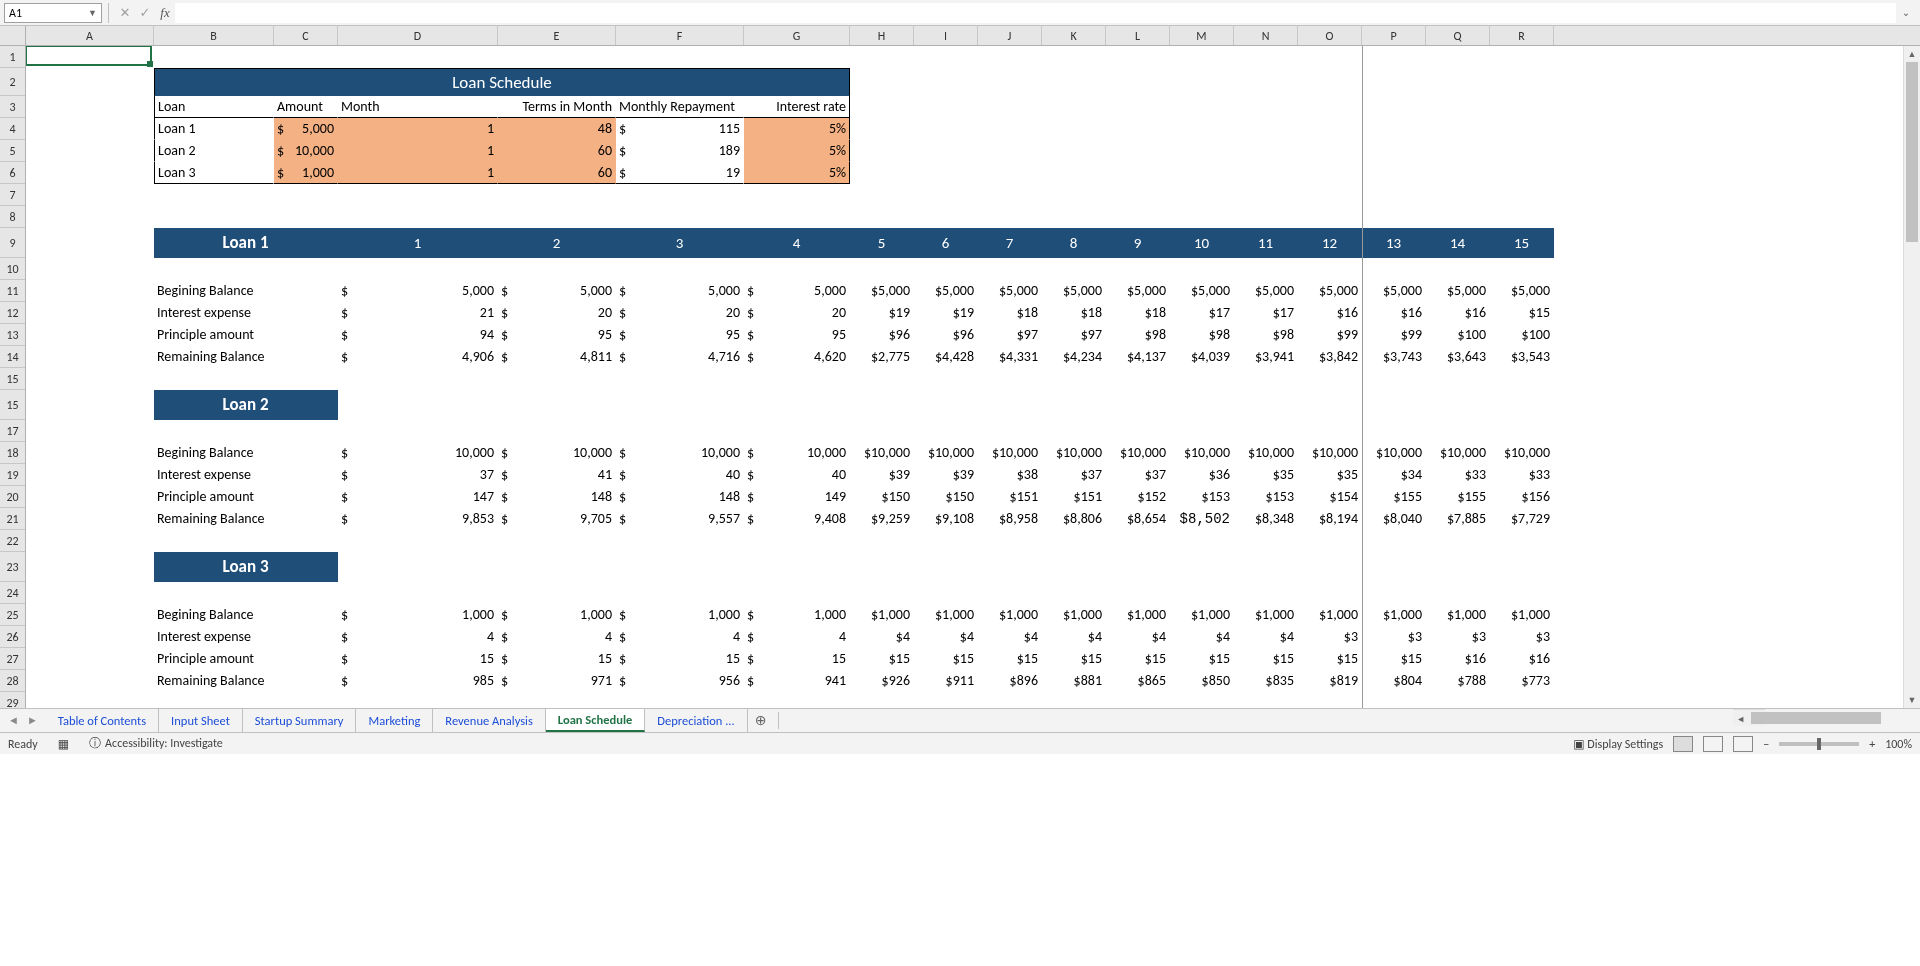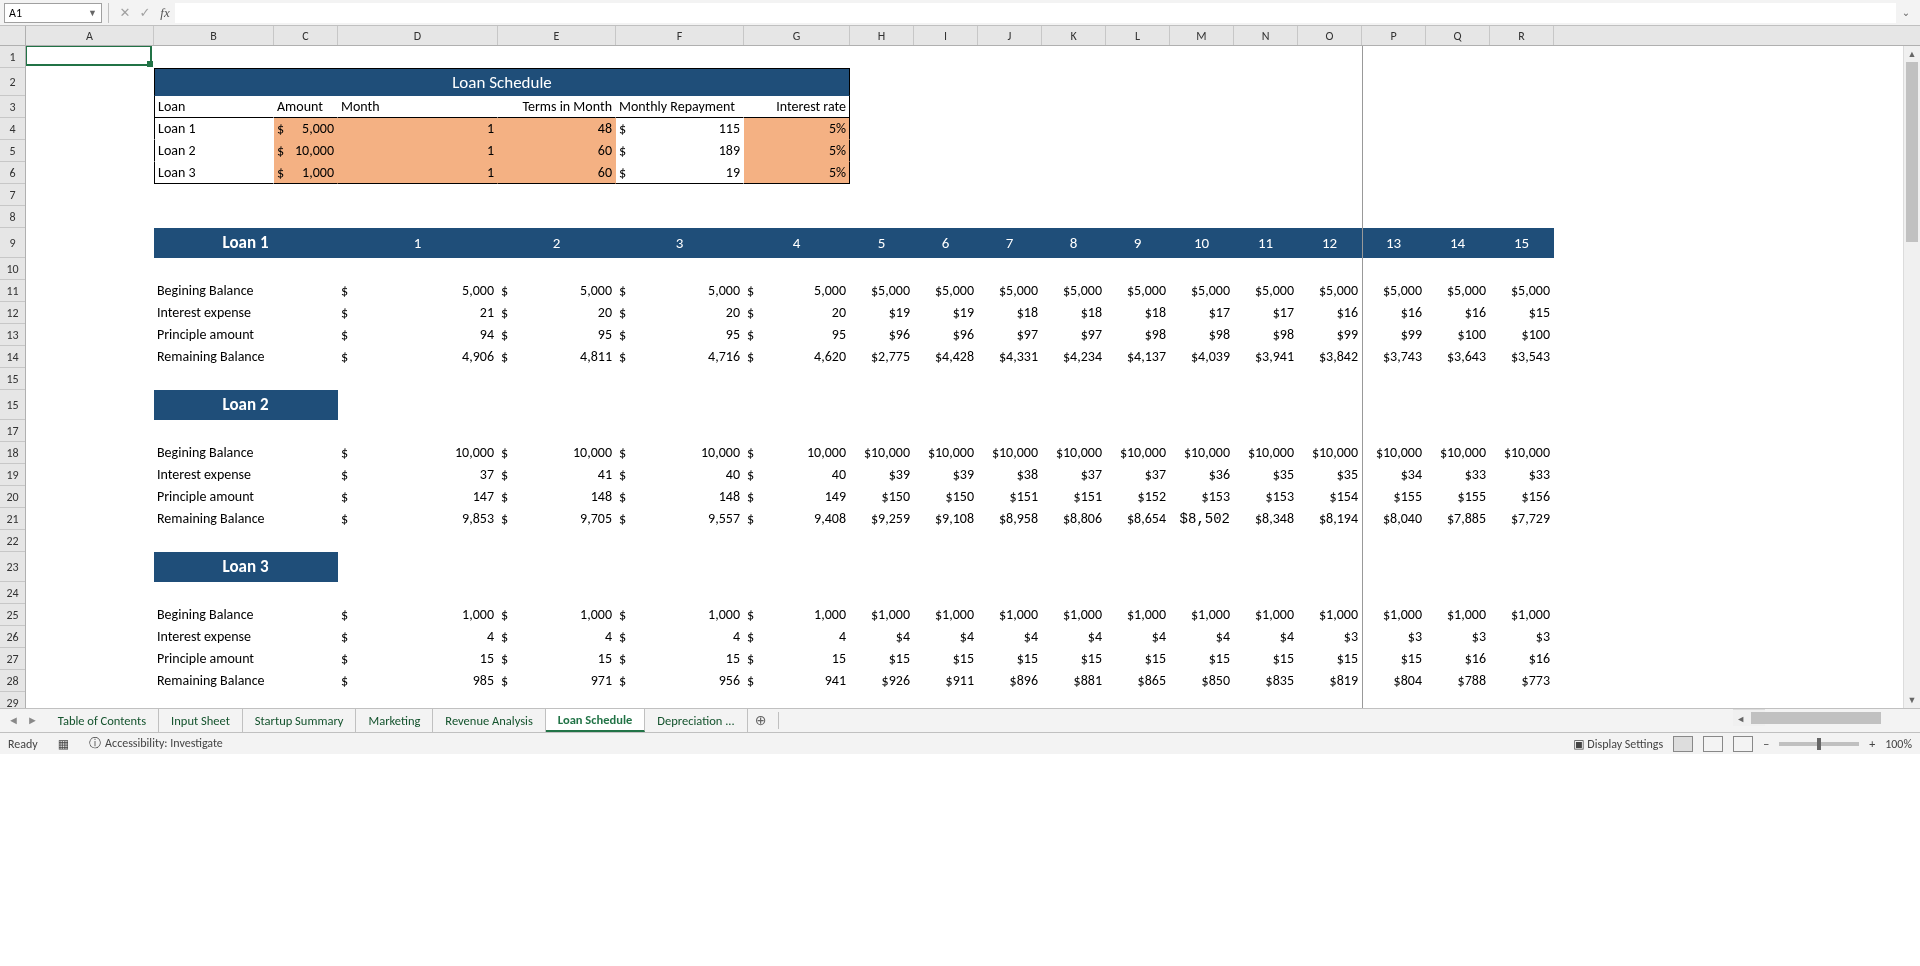--- a/index.html
+++ b/index.html
@@ -48,21 +48,21 @@
   
   .hscroll { height:17px; background:#f0f0f0; border-top:1px solid #dcdcdc; display:flex; align-items:center; position:relative; margin-left:950px; }
   .hscroll .arr { width:16px; text-align:center; font-size:9px; color:#666; }
   .hscroll .track { flex:1; position:relative; height:100%; }
   .hscroll .thumb { position:absolute; left:2px; top:2px; bottom:2px; width:130px; background:#c1c1c1;}
   
   
   .tabs-row { height: 24px; background: #f3f3f3; border-top: 1px solid #c0c0c0; display:flex; align-items:stretch; }
   .tab-nav { display:flex; align-items:center; padding: 0 8px; gap:8px; color:#888; font-size:11px; }
   .tab-nav span { cursor:default; }
-  .sheet-tab { padding: 0 12px; font-size: 12.5px; display:flex; align-items:center; border-right:1px solid #c0c0c0; background:#f3f3f3; color:#14532d; }
+  .sheet-tab { padding: 0 12px; font-size: 12.5px; display:flex; align-items:center; border-right:1px solid #c0c0c0; background:#f3f3f3; color:#1d4ed8; }
   .sheet-tab.active { background:#fff; color:#217346; border-bottom:2px solid #217346; font-weight:600; }
   .add-sheet { width:26px; display:flex; align-items:center; justify-content:center; color:#666; font-size:14px;}
   .tab-sep { width:1px; background:#c0c0c0; margin:3px 4px;}
   
   
   .status-bar { height: 22px; background: #f3f3f3; border-top:1px solid #c0c0c0; display:flex; align-items:center; font-size:12px; color:#444; padding: 0 8px; justify-content:space-between;}
   .status-left { display:flex; align-items:center; gap:20px; }
   .status-right { display:flex; align-items:center; gap:10px; }
   .view-btn { width:20px; height:16px; border:1px solid #888; display:inline-block; }
   .zoom-slider { width:80px; height:4px; background:#c0c0c0; position:relative; }

